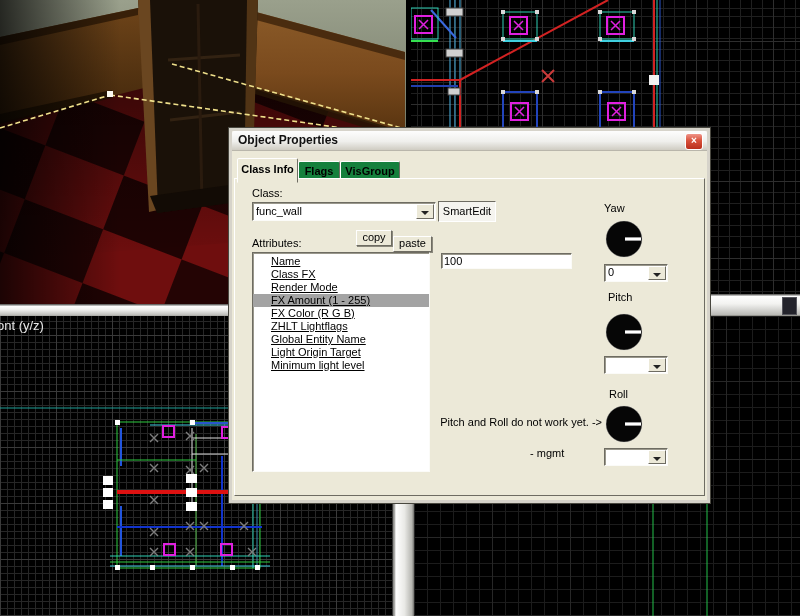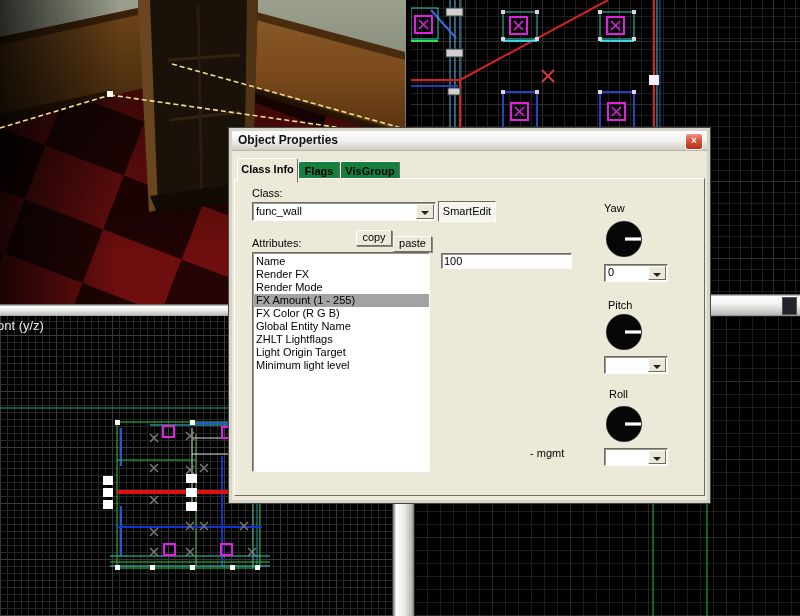--- a/index.html
+++ b/index.html
@@ -62,21 +62,21 @@
     border:1px solid;border-color:#fff #6e6c62 #6e6c62 #fff;z-index:4;}
   .lbl{color:#000;}
   .sunken{background:#fff;border:1px solid;border-color:#6e6c62 #fbfbf8 #fbfbf8 #6e6c62;
     box-shadow:inset 1px 1px 0 #9a988c;}
   .btn{background:#ece9d8;border:1px solid;border-color:#fff #6e6c62 #6e6c62 #fff;
     box-shadow:1px 1px 0 #8a887c;text-align:center;font-size:11px;color:#000;cursor:default;}
   .combo-arrow{position:absolute;right:1px;top:1px;bottom:1px;width:16px;background:#ece9d8;
     border:1px solid;border-color:#fff #6e6c62 #6e6c62 #fff;}
   .combo-arrow::after{content:"";position:absolute;left:4px;top:6px;border:4px solid transparent;
     border-top-color:#222;}
-  .list-item{height:13px;line-height:13px;padding-left:3px;font-size:11px;white-space:nowrap;}
+  .list-item{height:13px;line-height:13px;padding-left:18px;font-size:11px;white-space:nowrap;text-decoration:underline;}
   .list-item.selected{background:#a3a3a3;}
   .dial{width:38px;height:38px;}
   .note{font-size:11px;color:#000;}
 </style>
 </head>
 <body>
 
 <div id="vp3d" class="abs">
   <svg width="406" height="304">
     <defs>
@@ -330,57 +330,58 @@
       <span class="combo-arrow"></span>
     </div>
     <div class="abs" style="left:203px;top:22px;width:56px;height:19px;background:#f5f4ef;border:1px solid;border-color:#6e6c62 #fff #fff #6e6c62;text-align:center;line-height:18px;">SmartEdit</div>
 
     <div class="abs btn" style="left:121px;top:51px;width:34px;height:14px;line-height:13px;">copy</div>
     <div class="abs btn" style="left:158px;top:51px;width:37px;height:14px;line-height:13px;margin-top:6px;">paste</div>
 
     <span class="abs lbl" style="left:17px;top:58px;">Attributes:</span>
     <div class="abs sunken" style="left:17px;top:73px;width:176px;height:216px;padding-top:2px;">
         <div class="list-item">Name</div>
-        <div class="list-item">Render FX</div>
+        <div class="list-item">Class FX</div>
         <div class="list-item">Render Mode</div>
         <div class="list-item selected">FX Amount (1 - 255)</div>
         <div class="list-item">FX Color (R G B)</div>
+        <div class="list-item">ZHLT Lightflags</div>
         <div class="list-item">Global Entity Name</div>
-        <div class="list-item">ZHLT Lightflags</div>
         <div class="list-item">Light Origin Target</div>
         <div class="list-item">Minimum light level</div>
       </div>
 
     <input class="abs sunken" style="left: 206px; top: 74px; width: 125px; height: 12px; font-size: 11px; font-family: &quot;Liberation Sans&quot;, sans-serif; padding: 1px 2px;" value="100">
 
     <span class="abs lbl" style="left:369px;top:23px;">Yaw</span>
     <svg class="abs dial" style="left:370px;top:41px;" viewBox="0 0 38 38">
       <circle cx="19" cy="19" r="18" fill="#060606" stroke="#c4c4c4" stroke-opacity="0.35"></circle>
       <rect x="20" y="17.4" width="16" height="3.2" fill="#fff"></rect>
     </svg>
     <div class="abs sunken" style="left:369px;top:85px;width:62px;height:16px;">
       <span style="position:absolute;left:3px;top:1px;">0</span>
       <span class="combo-arrow"></span>
     </div>
 
-    <span class="abs lbl" style="left:373px;top:120px;">Pitch</span>
+    <span class="abs lbl" style="left:373px;top:112px;">Pitch</span>
     <svg class="abs dial" style="left:370px;top:134px;" viewBox="0 0 38 38">
       <circle cx="19" cy="19" r="18" fill="#060606" stroke="#c4c4c4" stroke-opacity="0.35"></circle>
       <rect x="20" y="17.4" width="16" height="3.2" fill="#fff"></rect>
     </svg>
     <div class="abs sunken" style="left:369px;top:177px;width:62px;height:16px;">
       <span style="position:absolute;left:3px;top:1px;"></span>
       <span class="combo-arrow"></span>
     </div>
 
     <span class="abs lbl" style="left:374px;top:209px;">Roll</span>
     <svg class="abs dial" style="left:370px;top:226px;" viewBox="0 0 38 38">
       <circle cx="19" cy="19" r="18" fill="#060606" stroke="#c4c4c4" stroke-opacity="0.35"></circle>
       <rect x="20" y="17.4" width="16" height="3.2" fill="#fff"></rect>
     </svg>
     <div class="abs sunken" style="left:369px;top:269px;width:62px;height:16px;">
       <span style="position:absolute;left:3px;top:1px;"></span>
       <span class="combo-arrow"></span>
     </div>
 
+    <div class="abs note" style="left:145px;top:237px;width:222px;text-align:right;">Pitch and Roll do not work yet. -&gt;</div>
     <div class="abs note" style="left:295px;top:268px;">- mgmt</div>
   </div>
 </div>
 
 </body></html>

